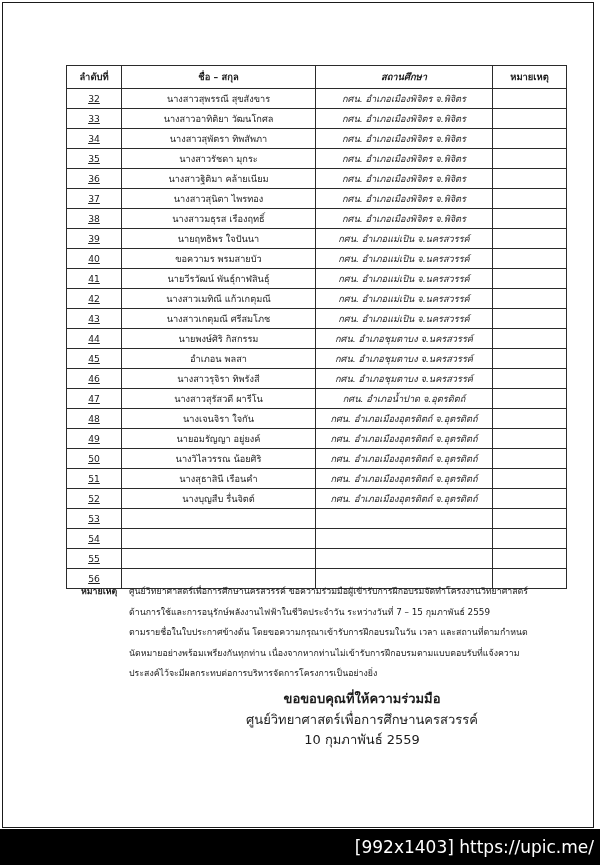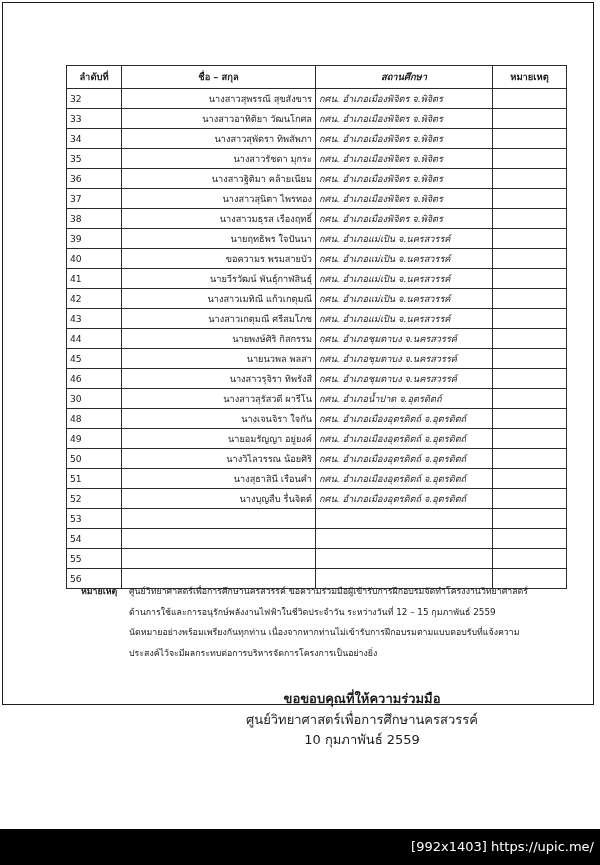--- a/index.html
+++ b/index.html
@@ -15,21 +15,21 @@
     font-family: "DejaVu Sans", "Liberation Sans", sans-serif;
     overflow: hidden;
   }
 
   
   #page-sheet {
     position: absolute;
     left: 2px;
     top: 2px;
     width: 592px;
-    height: 703px;
+    height: 826px;
     background: #ffffff;
     border: 1px solid #1a1a1a;
     box-sizing: border-box;
   }
 
   
   #roster-table {
     position: absolute;
     left: 63px;
     top: 62px;
@@ -53,23 +53,23 @@
     line-height: 22px;
     text-align: center;
     font-weight: bold;
     font-size: 9.4px;
   }
   .col-no    { width: 48px;  text-align: center; }
   .col-name  { width: 187px; text-align: left; padding-left: 10px; margin-left: 7px; }
   .col-inst  { width: 170px; text-align: center; font-style: italic; }
   .col-note  { width: 67px;  }
 
-  .cell-no   { text-align: left; font-size: 9.2px; }
-  .cell-name { text-align: right; padding-left: 10px; }
-  .cell-inst { text-align: left; }
+  .cell-no   { text-align: center; font-size: 9.2px; text-decoration: underline; }
+  .cell-name { text-align: center; padding-left: 10px; }
+  .cell-inst { text-align: center; }
   .cell-note { }
 
   
   #note-block {
     position: absolute;
     left: 63px;
     top: 578px;
     width: 472px;
     font-size: 8.8px;
     line-height: 20.5px;
@@ -111,21 +111,21 @@
     top: 829px;
     width: 600px;
     height: 36px;
     background: #000000;
   }
   #watermark-text {
     position: absolute;
     right: 6px;
     top: 8px;
     color: #ffffff;
-    font-size: 13px;
+    font-size: 17px;
     line-height: 20px;
     font-family: "DejaVu Sans", "Liberation Sans", sans-serif;
     white-space: nowrap;
   }
 </style>
 </head>
 <body>
 
 <div id="page-sheet">
 
@@ -212,32 +212,32 @@
           <td class="cell-note col-note"></td>
         </tr>
         <tr>
           <td class="cell-no col-no">44</td>
           <td class="cell-name col-name">นายพงษ์ศิริ   กิสกรรม</td>
           <td class="cell-inst col-inst">กศน. อำเภอชุมตาบง  จ.นครสวรรค์</td>
           <td class="cell-note col-note"></td>
         </tr>
         <tr>
           <td class="cell-no col-no">45</td>
-          <td class="cell-name col-name">นายนวพล  พลสา</td>
+          <td class="cell-name col-name">อำเภอน  พลสา</td>
           <td class="cell-inst col-inst">กศน. อำเภอชุมตาบง  จ.นครสวรรค์</td>
           <td class="cell-note col-note"></td>
         </tr>
         <tr>
           <td class="cell-no col-no">46</td>
           <td class="cell-name col-name">นางสาวรุจิรา  ทิพรังสี</td>
           <td class="cell-inst col-inst">กศน. อำเภอชุมตาบง  จ.นครสวรรค์</td>
           <td class="cell-note col-note"></td>
         </tr>
         <tr>
-          <td class="cell-no col-no">30</td>
+          <td class="cell-no col-no">47</td>
           <td class="cell-name col-name">นางสาวสุรัสวดี  ผารีโน</td>
           <td class="cell-inst col-inst">กศน. อำเภอน้ำปาด  จ.อุตรดิตถ์</td>
           <td class="cell-note col-note"></td>
         </tr>
         <tr>
           <td class="cell-no col-no">48</td>
           <td class="cell-name col-name">นางเจนจิรา  ใจกัน</td>
           <td class="cell-inst col-inst">กศน. อำเภอเมืองอุตรดิตถ์ จ.อุตรดิตถ์</td>
           <td class="cell-note col-note"></td>
         </tr>
@@ -289,21 +289,22 @@
           <td class="cell-inst col-inst"></td>
           <td class="cell-note col-note"></td>
         </tr>
       </tbody>
   </table>
 
   <div id="note-block">
     <span id="note-label">หมายเหตุ</span>
     <div id="note-lines">
         <div class="note-line">ศูนย์วิทยาศาสตร์เพื่อการศึกษานครสวรรค์ ขอความร่วมมือผู้เข้ารับการฝึกอบรมจัดทำโครงงานวิทยาศาสตร์</div>
-        <div class="note-line">ด้านการใช้และการอนุรักษ์พลังงานไฟฟ้าในชีวิตประจำวัน ระหว่างวันที่  12 – 15  กุมภาพันธ์ 2559</div>
+        <div class="note-line">ด้านการใช้และการอนุรักษ์พลังงานไฟฟ้าในชีวิตประจำวัน ระหว่างวันที่  7 – 15  กุมภาพันธ์ 2559</div>
+        <div class="note-line">ตามรายชื่อในใบประกาศข้างต้น โดยขอความกรุณาเข้ารับการฝึกอบรมในวัน เวลา และสถานที่ตามกำหนด</div>
         <div class="note-line">นัดหมายอย่างพร้อมเพรียงกันทุกท่าน  เนื่องจากหากท่านไม่เข้ารับการฝึกอบรมตามแบบตอบรับที่แจ้งความ</div>
         <div class="note-line">ประสงค์ไว้จะมีผลกระทบต่อการบริหารจัดการโครงการเป็นอย่างยิ่ง</div>
       </div>
   </div>
 
   <div id="closing-block">
     <div class="close-line" id="close-thanks">ขอขอบคุณที่ให้ความร่วมมือ</div>
     <div class="close-line" id="close-org">ศูนย์วิทยาศาสตร์เพื่อการศึกษานครสวรรค์</div>
     <div class="close-line" id="close-date">10  กุมภาพันธ์  2559</div>
   </div>

